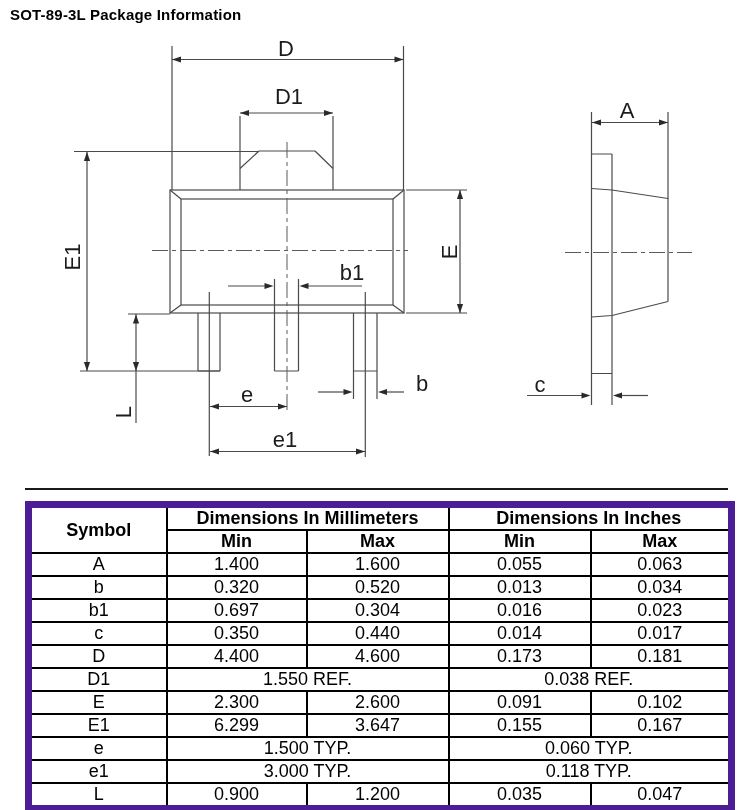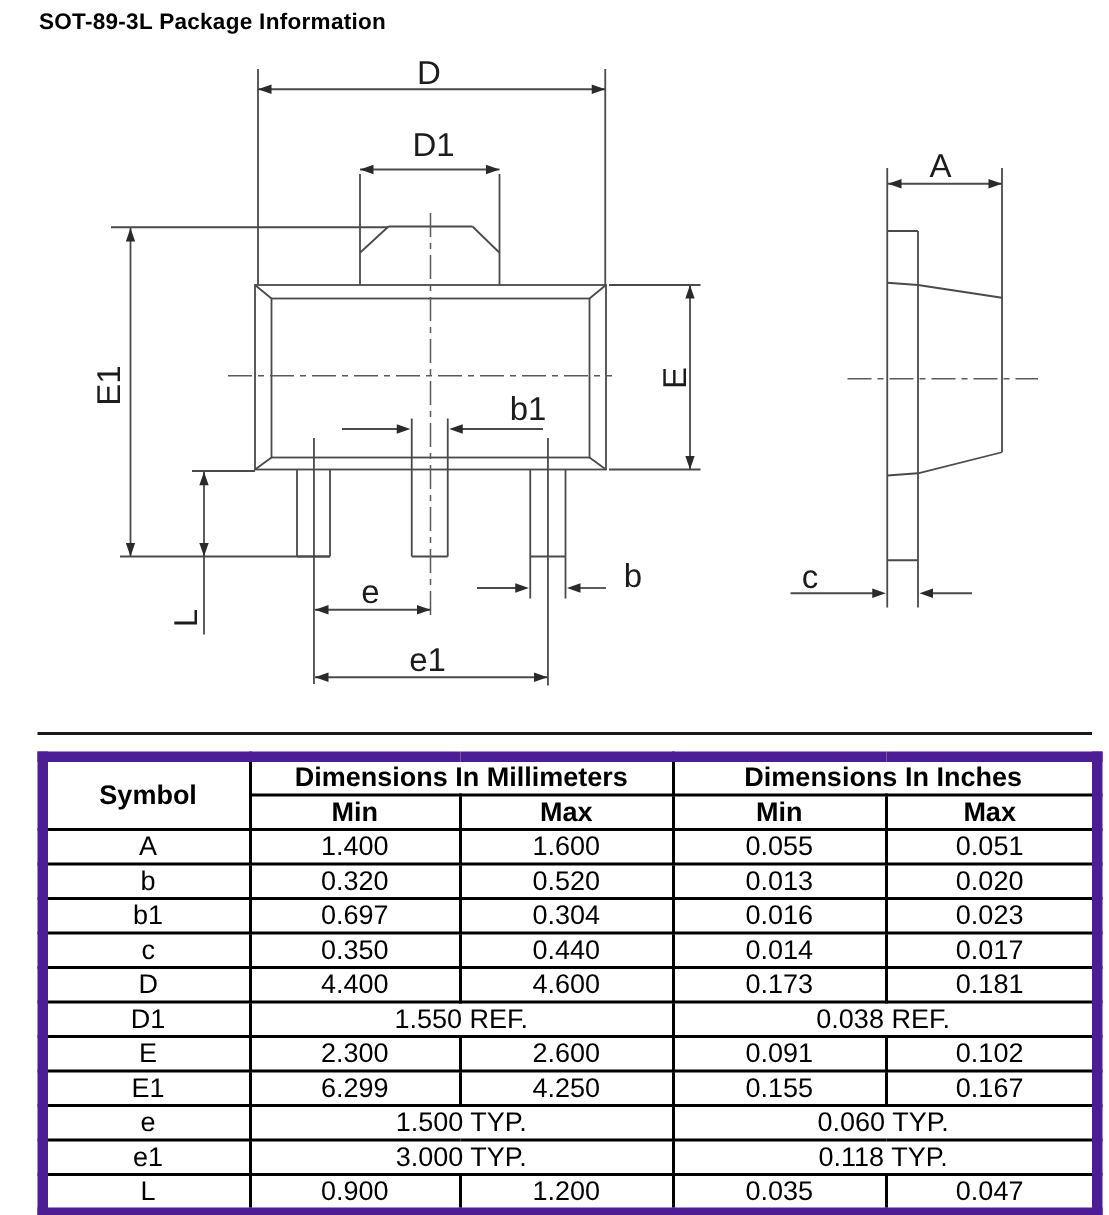--- a/index.html
+++ b/index.html
@@ -1,18 +1,18 @@
 <!DOCTYPE html>
 <html><head>
 <meta charset="utf-8">
 <style>
   html,body{margin:0;padding:0;background:#fff;}
   body{width:739px;height:810px;position:relative;overflow:hidden;
        font-family:"Liberation Sans",sans-serif;color:#000;}
-  .title{position:absolute;left:26px;top:6px;font-size:15px;font-weight:bold;
+  .title{position:absolute;left:10px;top:6px;font-size:15px;font-weight:bold;
          letter-spacing:0.2px;margin:0;text-align:right;}
   svg.drawing{position:absolute;left:0;top:0;}
   svg .ln{stroke:#4a4a4a;stroke-width:1.2;fill:none;}
   svg .cl{stroke:#5a5a5a;stroke-width:1;fill:none;stroke-dasharray:16,4,4,4;}
   svg .ah{fill:#2a2a2a;stroke:none;}
   svg text.lbl{font-family:"Liberation Sans",sans-serif;font-size:22px;fill:#1c1c1c;}
   .table-top-rule{position:absolute;left:25px;top:488px;width:703px;height:2px;
                   background:#1a1a1a;}
   table.dims{position:absolute;left:25px;top:501px;width:703px;
              border-collapse:collapse;table-layout:fixed;
@@ -181,28 +181,28 @@
       <th>Min</th>
       <th>Max</th>
     </tr>
   </thead>
   <tbody>
       <tr>
         <td colspan="1">A</td>
         <td colspan="1">1.400</td>
         <td colspan="1">1.600</td>
         <td colspan="1">0.055</td>
-        <td colspan="1">0.051</td>
+        <td colspan="1">0.063</td>
       </tr>
       <tr>
         <td colspan="1">b</td>
         <td colspan="1">0.320</td>
         <td colspan="1">0.520</td>
         <td colspan="1">0.013</td>
-        <td colspan="1">0.020</td>
+        <td colspan="1">0.034</td>
       </tr>
       <tr>
         <td colspan="1">b1</td>
         <td colspan="1">0.697</td>
         <td colspan="1">0.304</td>
         <td colspan="1">0.016</td>
         <td colspan="1">0.023</td>
       </tr>
       <tr>
         <td colspan="1">c</td>
@@ -226,21 +226,21 @@
       <tr>
         <td colspan="1">E</td>
         <td colspan="1">2.300</td>
         <td colspan="1">2.600</td>
         <td colspan="1">0.091</td>
         <td colspan="1">0.102</td>
       </tr>
       <tr>
         <td colspan="1">E1</td>
         <td colspan="1">6.299</td>
-        <td colspan="1">4.250</td>
+        <td colspan="1">3.647</td>
         <td colspan="1">0.155</td>
         <td colspan="1">0.167</td>
       </tr>
       <tr>
         <td colspan="1">e</td>
         <td colspan="2">1.500 TYP.</td>
         <td colspan="2">0.060 TYP.</td>
       </tr>
       <tr>
         <td colspan="1">e1</td>

